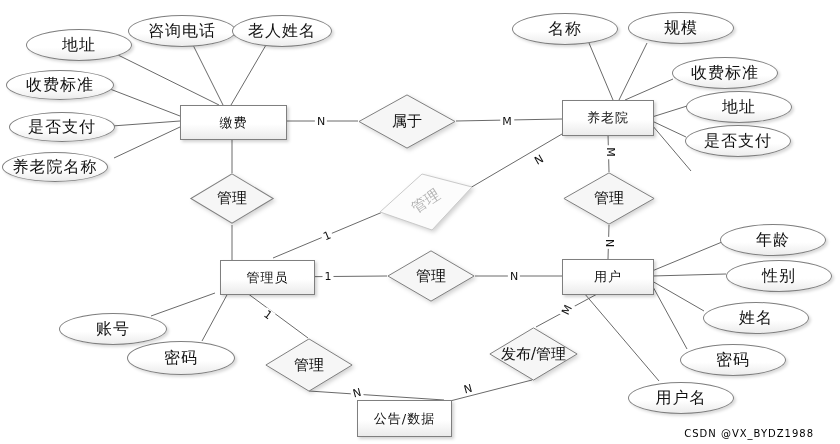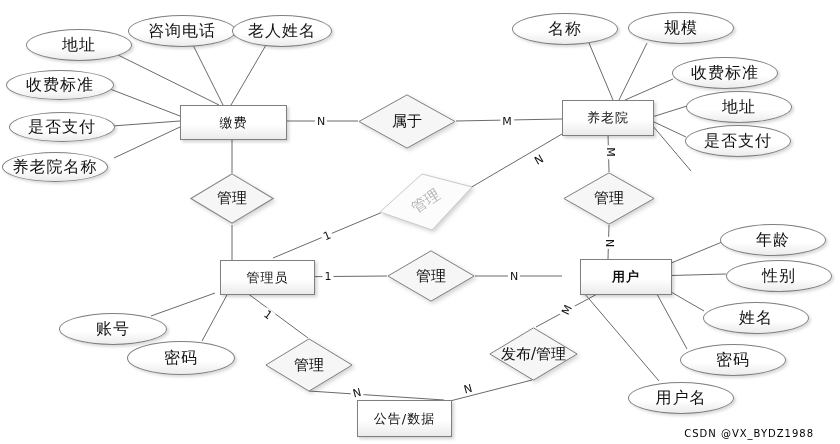--- a/index.html
+++ b/index.html
@@ -81,21 +81,21 @@
 
   <div class="node ent" style="left:562px;top:100px;width:90px;height:34px;">
     <span>养老院</span>
   </div>
   <div class="node ent" style="left:180px;top:105px;width:105px;height:33px;">
     <span>缴费</span>
   </div>
   <div class="node ent" style="left:180px;top:260px;width:93px;height:33px;margin-left:40px;">
     <span>管理员</span>
   </div>
-  <div class="node ent" style="left:580px;top:259px;width:90px;height:34px;font-weight:bold;">
+  <div class="node ent" style="left:562px;top:259px;width:90px;height:34px;">
     <span>用户</span>
   </div>
   <div class="node ent" style="left:357px;top:400px;width:93px;height:35px;">
     <span>公告/数据</span>
   </div>
 
   <div class="node rel" style="left:358px;top:94px;width:98px;height:55px;">
     <svg viewBox="0 0 100 60" preserveAspectRatio="none">
         <polygon points="50,1 99,30 50,59 1,30"></polygon>
       </svg>

